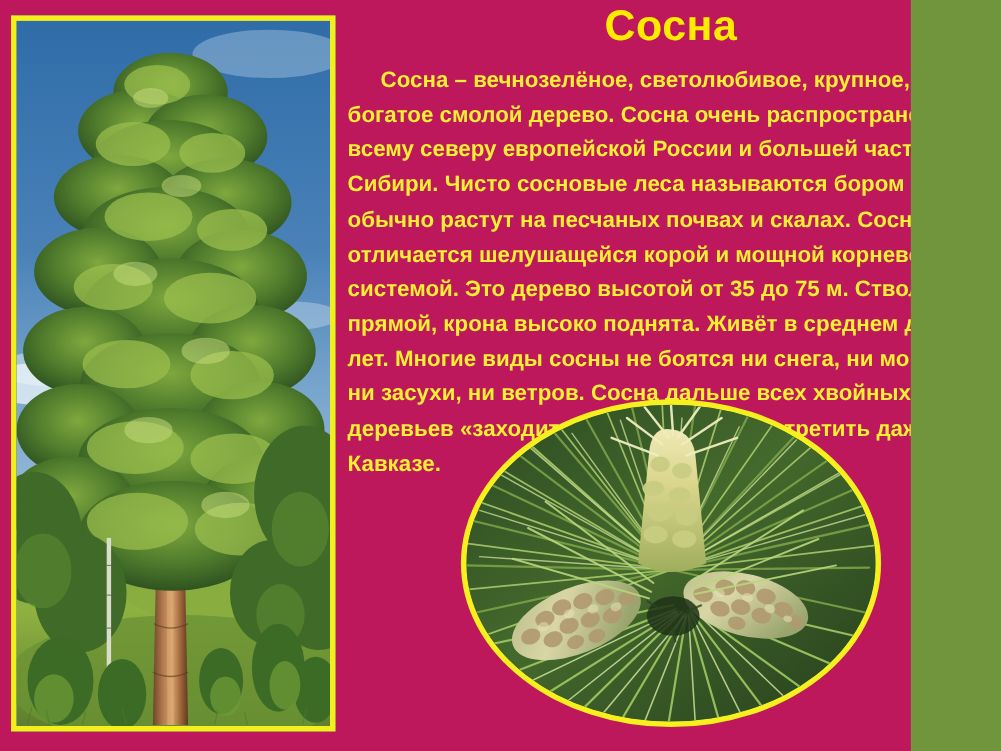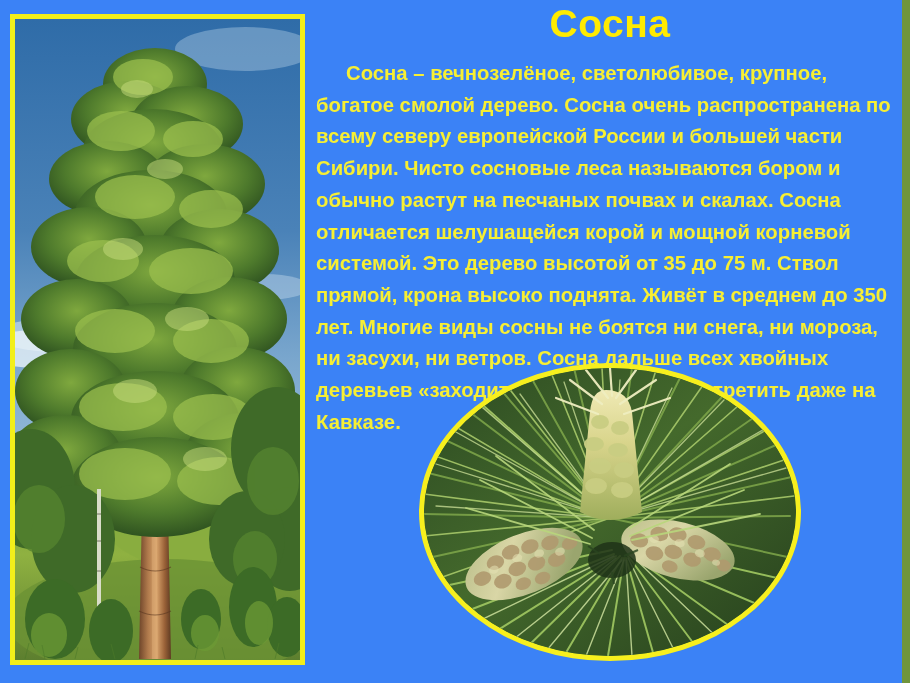--- a/index.html
+++ b/index.html
@@ -9,23 +9,23 @@
   }
   body {
     width: 910px;
     height: 683px;
     background: #70953c;
     font-family: "Liberation Sans", sans-serif;
     overflow: hidden;
   }
   .slide {
     position: relative;
-    width: 902px;
+    width: 828px;
     height: 683px;
-    background: #3b82f6;
+    background: #be185d;
     overflow: hidden;
   }
 
   
   .photo-frame {
     position: absolute;
     left: 10px;
     top: 14px;
     width: 295px;
     height: 651px;

